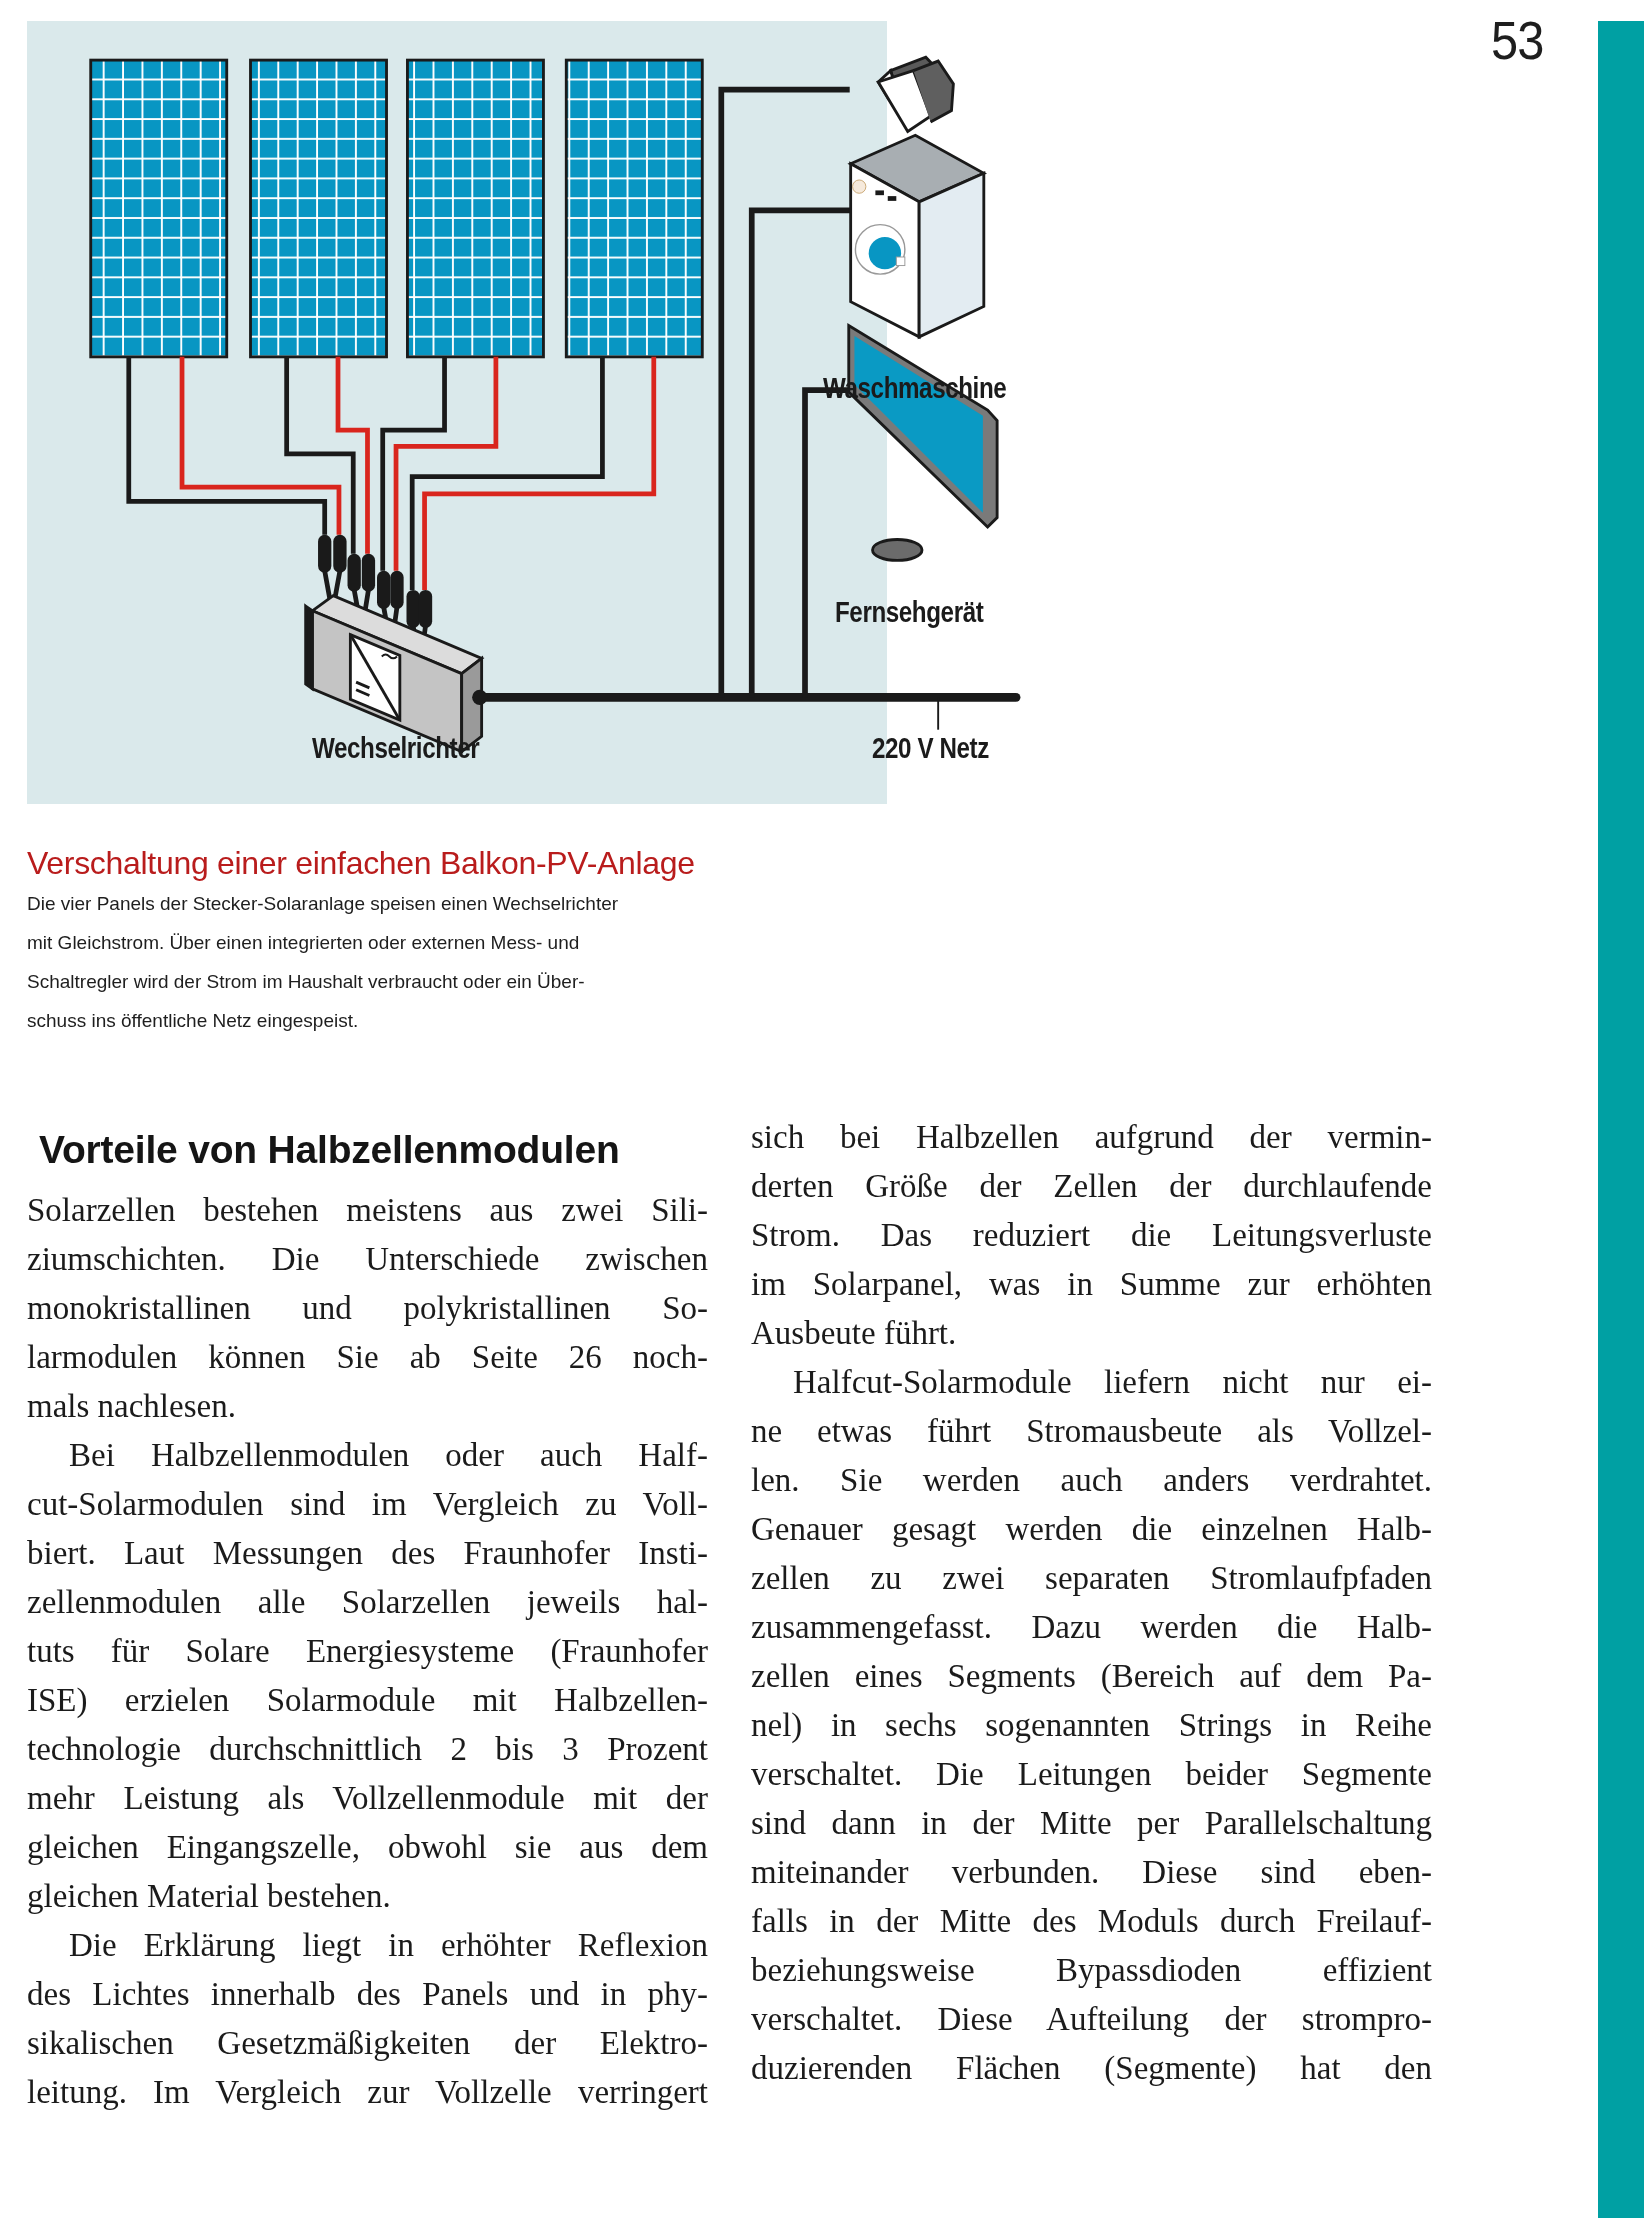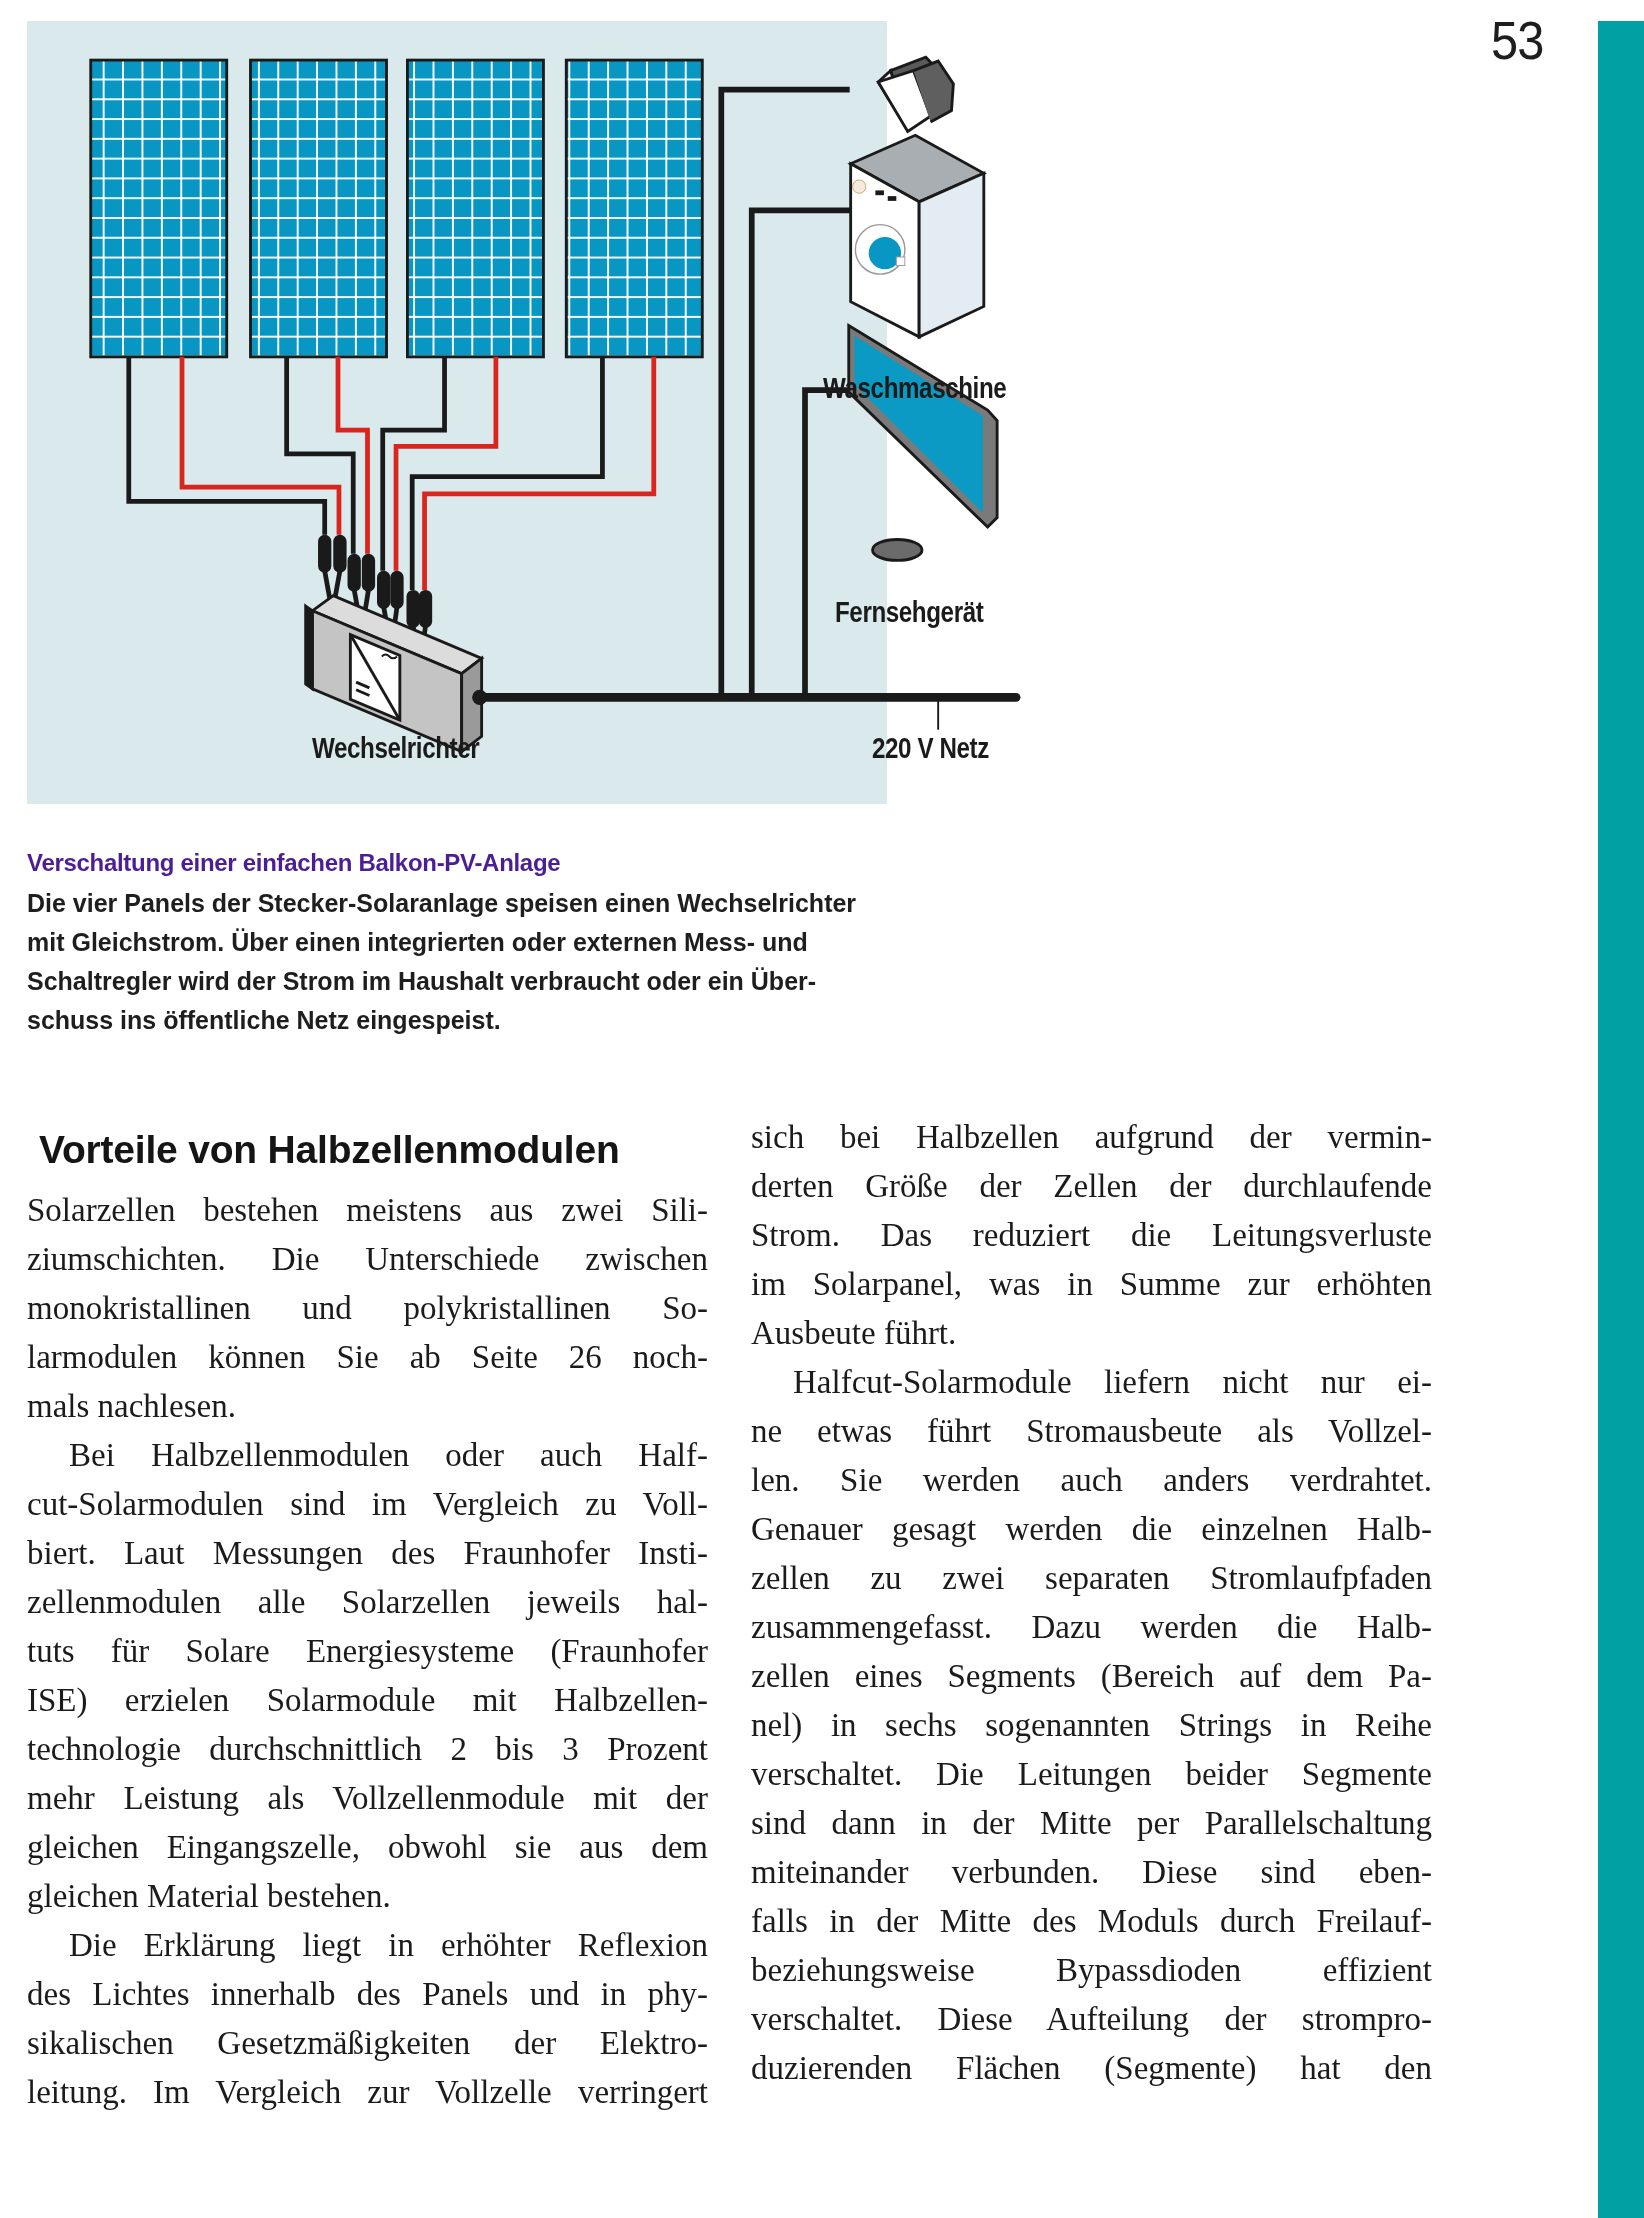--- a/index.html
+++ b/index.html
@@ -21,25 +21,25 @@
   .fig-label {
     position: absolute; font-family: "Liberation Sans", sans-serif; font-weight: bold;
     font-size: 29.5px; color: #1b1b1b; white-space: nowrap;
     transform: scaleX(0.82); transform-origin: left top; letter-spacing: -0.5px;
   }
   .caption {
     position: absolute; left: 27px; top: 842px; width: 1008px;
     font-family: "Liberation Sans", sans-serif;
   }
   .caption-title {
-    font-size: 24px; font-weight: bold; color: #4c1d95; line-height: 42px; margin: 0;
+    font-size: 32px; font-weight: normal; color: #b91c1c; line-height: 42px; margin: 0;
     letter-spacing: -0.3px;
   }
   .caption-text {
-    font-size: 25px; font-weight: bold; color: #1e1e1e; line-height: 39px; margin: 0;
+    font-size: 19px; font-weight: normal; color: #1e1e1e; line-height: 39px; margin: 0;
     width: 951px;
   }
   .col {
     position: absolute; top: 1113px; width: 681px;
     font-family: "Liberation Serif", serif; font-size: 33px; line-height: 49px; color: #1b1b1b;
   }
   .col-left { left: 27px; }
   .col-right { left: 751px; }
   .section-heading {
     font-family: "Liberation Sans", sans-serif; font-weight: bold; font-size: 39px;

